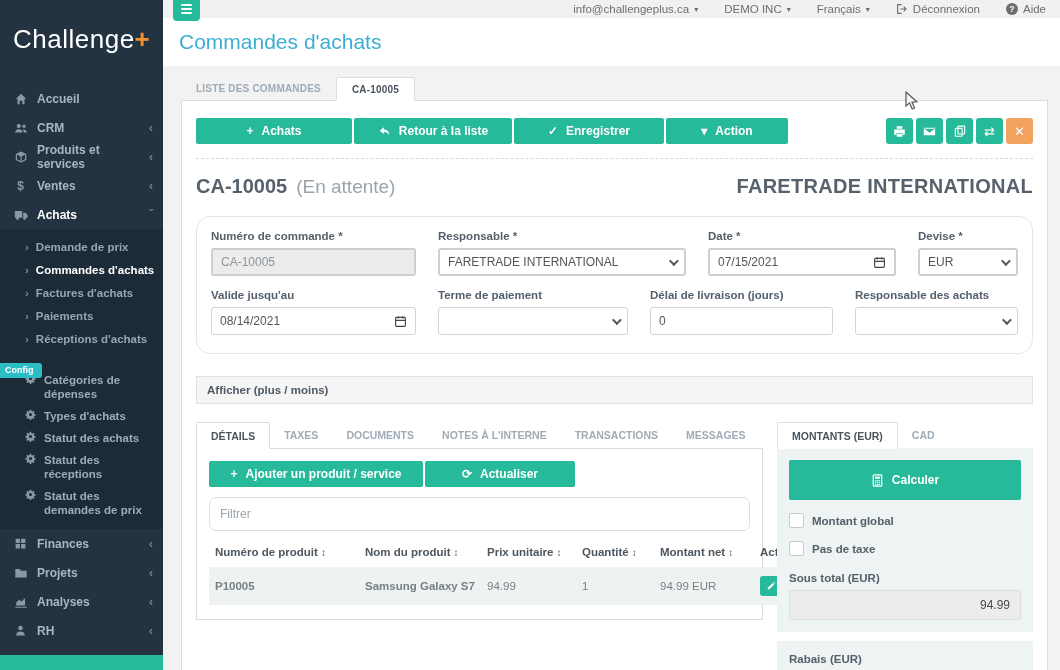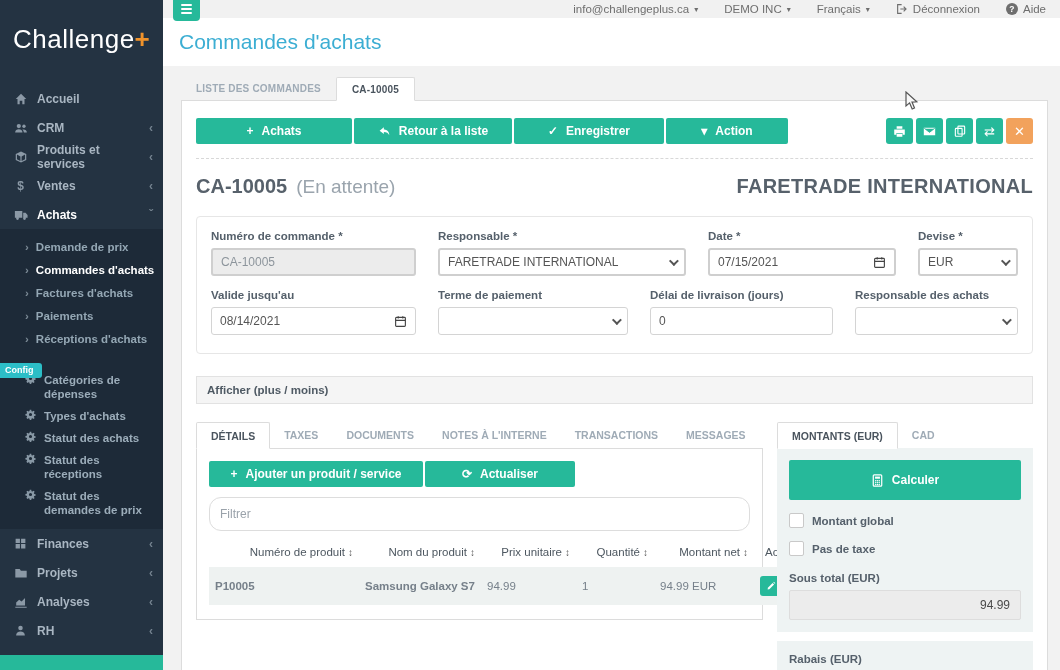--- a/index.html
+++ b/index.html
@@ -49,21 +49,21 @@
   .icon-btns { margin-left:auto; display:flex; gap:3px; }
   .icon-btn { width:27px; height:26px; background:#26b99a; color:#fff; border-radius:3px; display:flex; align-items:center; justify-content:center; font-size:13px; cursor:pointer; }
   .icon-btn.orange { background:#f2a25c; }
   .tool-divider { border-bottom:1px dashed #d8d8d8; margin-top:14px; }
 
   .doc-row { display:flex; align-items:baseline; margin-top:16px; }
   .doc-number { font-size:20px; font-weight:bold; color:#57616b; }
   .doc-status { font-size:19px; color:#9aa4ad; margin-left:9px; }
   .supplier-name { margin-left:auto; font-size:20px; font-weight:bold; color:#57616b; letter-spacing:.3px; }
 
-  .form-box { margin-top:18px; border:1px solid #e6e6e6; border-radius:4px; padding:13px 14px 18px; }
+  .form-box { margin-top:18px; border:1px solid #e6e6e6; border-radius:14px; padding:13px 14px 18px; }
   .frow { display:grid; gap:10px 22px; }
   .frow1 { grid-template-columns:205px 248px 188px 1fr; }
   .frow2 { grid-template-columns:205px 190px 183px 1fr; margin-top:13px; }
   .flabel { font-size:11.5px; font-weight:bold; color:#55606b; margin-bottom:6px; display:block; }
   .inp { height:28px; border:1px solid #d4d4d4; border-radius:3px; font-size:12px; color:#555; width:100%; padding:0 8px; display:flex; align-items:center; background:#fff; }
   .inp.req { border:2px solid #cfcfcf; }
   input.inp { font-family:"Liberation Sans",sans-serif; }
   .inp.dis { background:#ececec; color:#8d959c; }
   .inp .val { flex:1; white-space:nowrap; overflow:hidden; }
   .caret-down { width:7px; height:7px; border-right:2px solid #555; border-bottom:2px solid #555; transform:rotate(45deg) translateY(-2px); flex:none; }
@@ -73,25 +73,25 @@
 
   .lower { display:flex; gap:14px; margin-top:18px; align-items:flex-start; }
   .left-col { width:567px; }
   .right-col { flex:1; }
   .dtabs { display:flex; position:relative; z-index:2; }
   .dtab { padding:7px 14px 6px; font-size:10.5px; font-weight:bold; color:#9fabb6; cursor:pointer; }
   .dtab.active { background:#fff; border:1px solid #dcdcdc; border-bottom:1px solid #fff; margin-bottom:-1px; color:#4a545e; border-radius:2px 2px 0 0; }
   .details-box { border:1px solid #dcdcdc; padding:12px 12px 14px; }
   .gbtn { display:flex; gap:2px; }
   .gb1{width:214px}.gb2{width:150px}
-  .filter-inp { margin-top:10px; width:100%; height:30px; border:1px solid #ddd; border-radius:12px; padding:16px 10px; font-size:12px; color:#555; font-family:"Liberation Sans",sans-serif; }
+  .filter-inp { margin-top:10px; width:100%; height:30px; border:1px solid #ddd; border-radius:7px; padding:16px 10px; font-size:12px; color:#555; font-family:"Liberation Sans",sans-serif; }
   .filter-inp::placeholder { color:#9aa2aa; }
 
   table.grid { width:100%; border-collapse:collapse; margin-top:6px; font-size:11.5px; table-layout:fixed; }
-  table.grid th { text-align:right; padding:9px 6px; color:#4d5760; font-weight:normal; }
+  table.grid th { text-align:left; padding:9px 6px; color:#4d5760; font-weight:bold; }
   table.grid th .sort { color:#555; font-size:10px; margin-left:3px; }
   table.grid td { padding:9px 6px; color:#76808a; background:#eef2f1; }
   td.cell-num { background:#e2eae8; font-weight:bold; color:#5b666f; }
   td.cell-name { font-weight:bold; color:#5b666f; }
   .row-actions { display:flex; gap:3px; }
   .mini-btn { width:21px; height:20px; border-radius:3px; background:#26b99a; color:#fff; display:flex; align-items:center; justify-content:center; font-size:10px; font-weight:bold; cursor:pointer; }
   .mini-btn.orange { background:#f2a25c; }
 
   .rsection { background:#eef3f3; padding:12px; }
   .calc-btn { width:100%; height:40px; }

